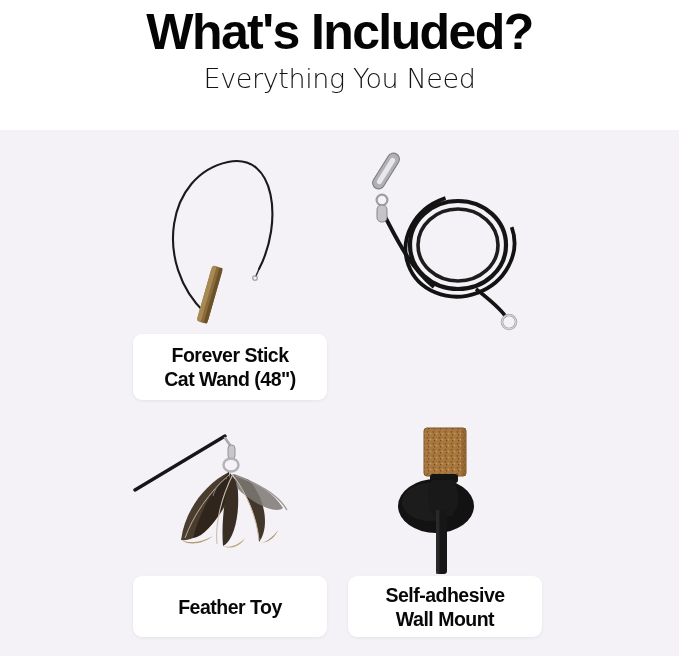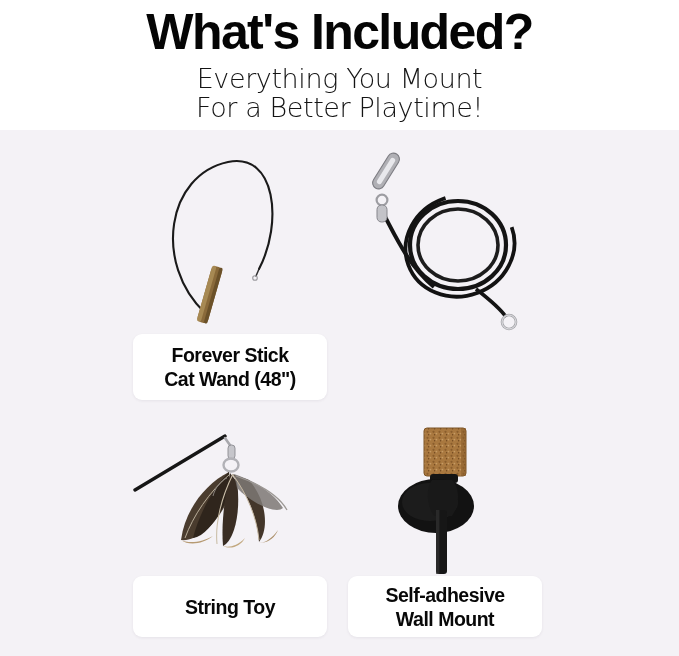--- a/index.html
+++ b/index.html
@@ -105,22 +105,21 @@
   .product-img svg { display: block; width: 100%; height: 100%; }
 </style>
 </head>
 <body>
 
 <div id="infographic">
 
   <div class="header">
     <h1 class="header-title">What's Included?</h1>
     <div class="header-sub">
-      <span>Everything You Mount</span>
-      <span>For a Better Playtime!</span>
+      <span>Everything You Need</span>
     </div>
   </div>
 
   <div class="panel"></div>
 
   <div class="product-img" id="img-wand">
     <svg viewBox="0 0 194 190" xmlns="http://www.w3.org/2000/svg">
       <path d="M72 168 C 20 118, 34 30, 95 17 C 143 7, 150 78, 126 124" fill="none" stroke="#1a1a1a" stroke-width="2.1" stroke-linecap="round"></path>
       <path d="M126 124 L 123 131" fill="none" stroke="#2a2a2a" stroke-width="1.5" stroke-linecap="round"></path>
       <circle cx="122" cy="133" r="2.3" fill="none" stroke="#9a9a9e" stroke-width="1.1"></circle>
@@ -194,20 +193,20 @@
       <rect x="88" y="92" width="11" height="64" rx="3" fill="#161616"></rect>
       <rect x="88" y="92" width="3.4" height="64" fill="#323232" opacity="0.7"></rect>
     </svg>
   </div>
 
   <div class="label-card" id="card-wand">
     <div class="card-text">Forever Stick
 Cat Wand (48")</div>
   </div>
   <div class="label-card" id="card-feather">
-    <div class="card-text">String Toy</div>
+    <div class="card-text">Feather Toy</div>
   </div>
   <div class="label-card" id="card-mount">
     <div class="card-text">Self-adhesive
 Wall Mount</div>
   </div>
 
 </div>
 
 </body></html>

